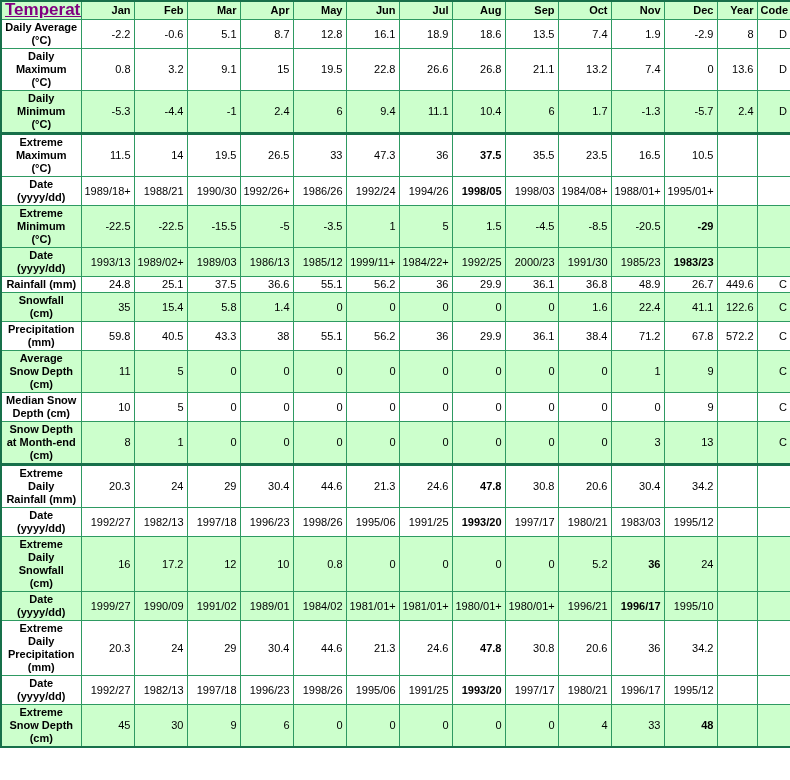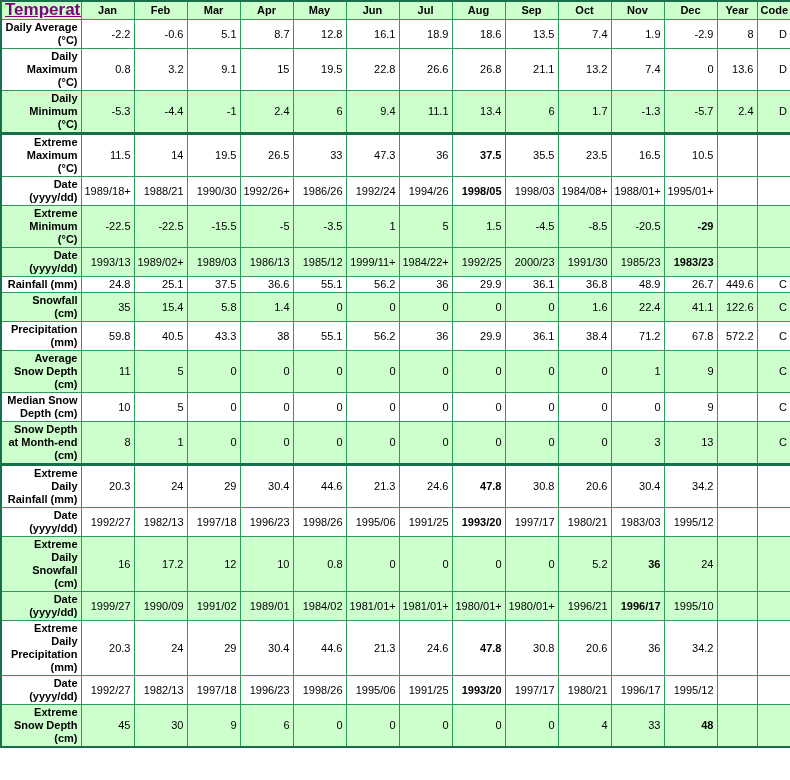--- a/index.html
+++ b/index.html
@@ -19,27 +19,27 @@
     line-height: 13px;
     color: #000000;
     overflow: hidden;
     vertical-align: middle;
   }
   td.val { text-align: right; }
   td.lbl {
     color: #0000cc;
     font-weight: bold;
     white-space: pre-line;
-    text-align: right;
+    text-align: center;
     vertical-align: middle;
   }
   td.hdr {
     color: #0000cc;
     font-weight: bold;
-    text-align: center;
+    text-align: right;
     font-size: 12px;
     line-height: 15px;
   }
   td.sectcell { white-space: nowrap; }
   .sect-word {
     color: #800080;
     font-weight: bold;
     font-size: 17px;
     text-decoration: underline;
   }
@@ -137,21 +137,21 @@
           <td class="lbl">Daily
 Minimum
 (°C)</td>
           <td class="val">-5.3</td>
           <td class="val">-4.4</td>
           <td class="val">-1</td>
           <td class="val">2.4</td>
           <td class="val">6</td>
           <td class="val">9.4</td>
           <td class="val">11.1</td>
-          <td class="val">13.4</td>
+          <td class="val">10.4</td>
           <td class="val">6</td>
           <td class="val">1.7</td>
           <td class="val">-1.3</td>
           <td class="val">-5.7</td>
           <td class="val">2.4</td>
           <td class="val">D</td>
         </tr>
         <tr class="white thick">
           <td class="lbl">Extreme
 Maximum

